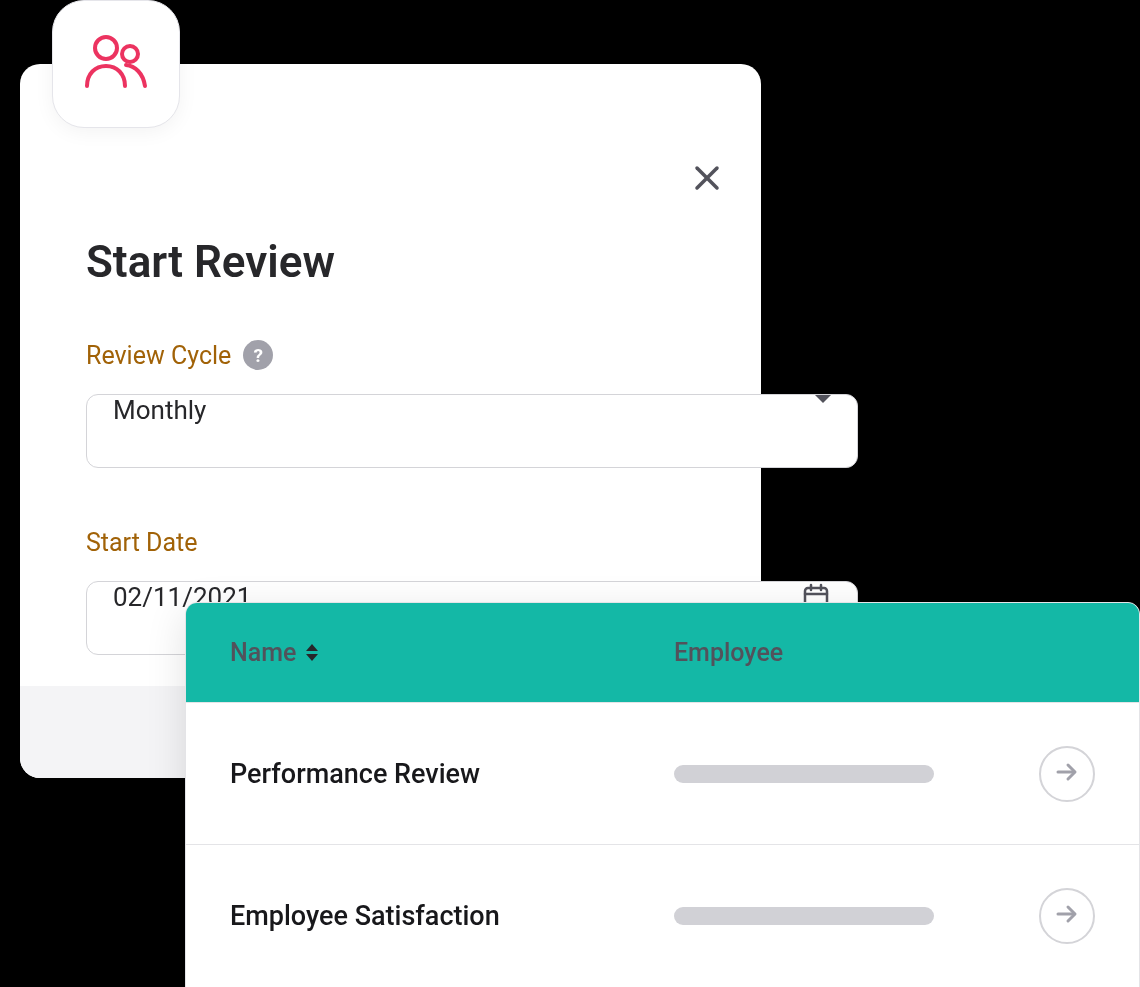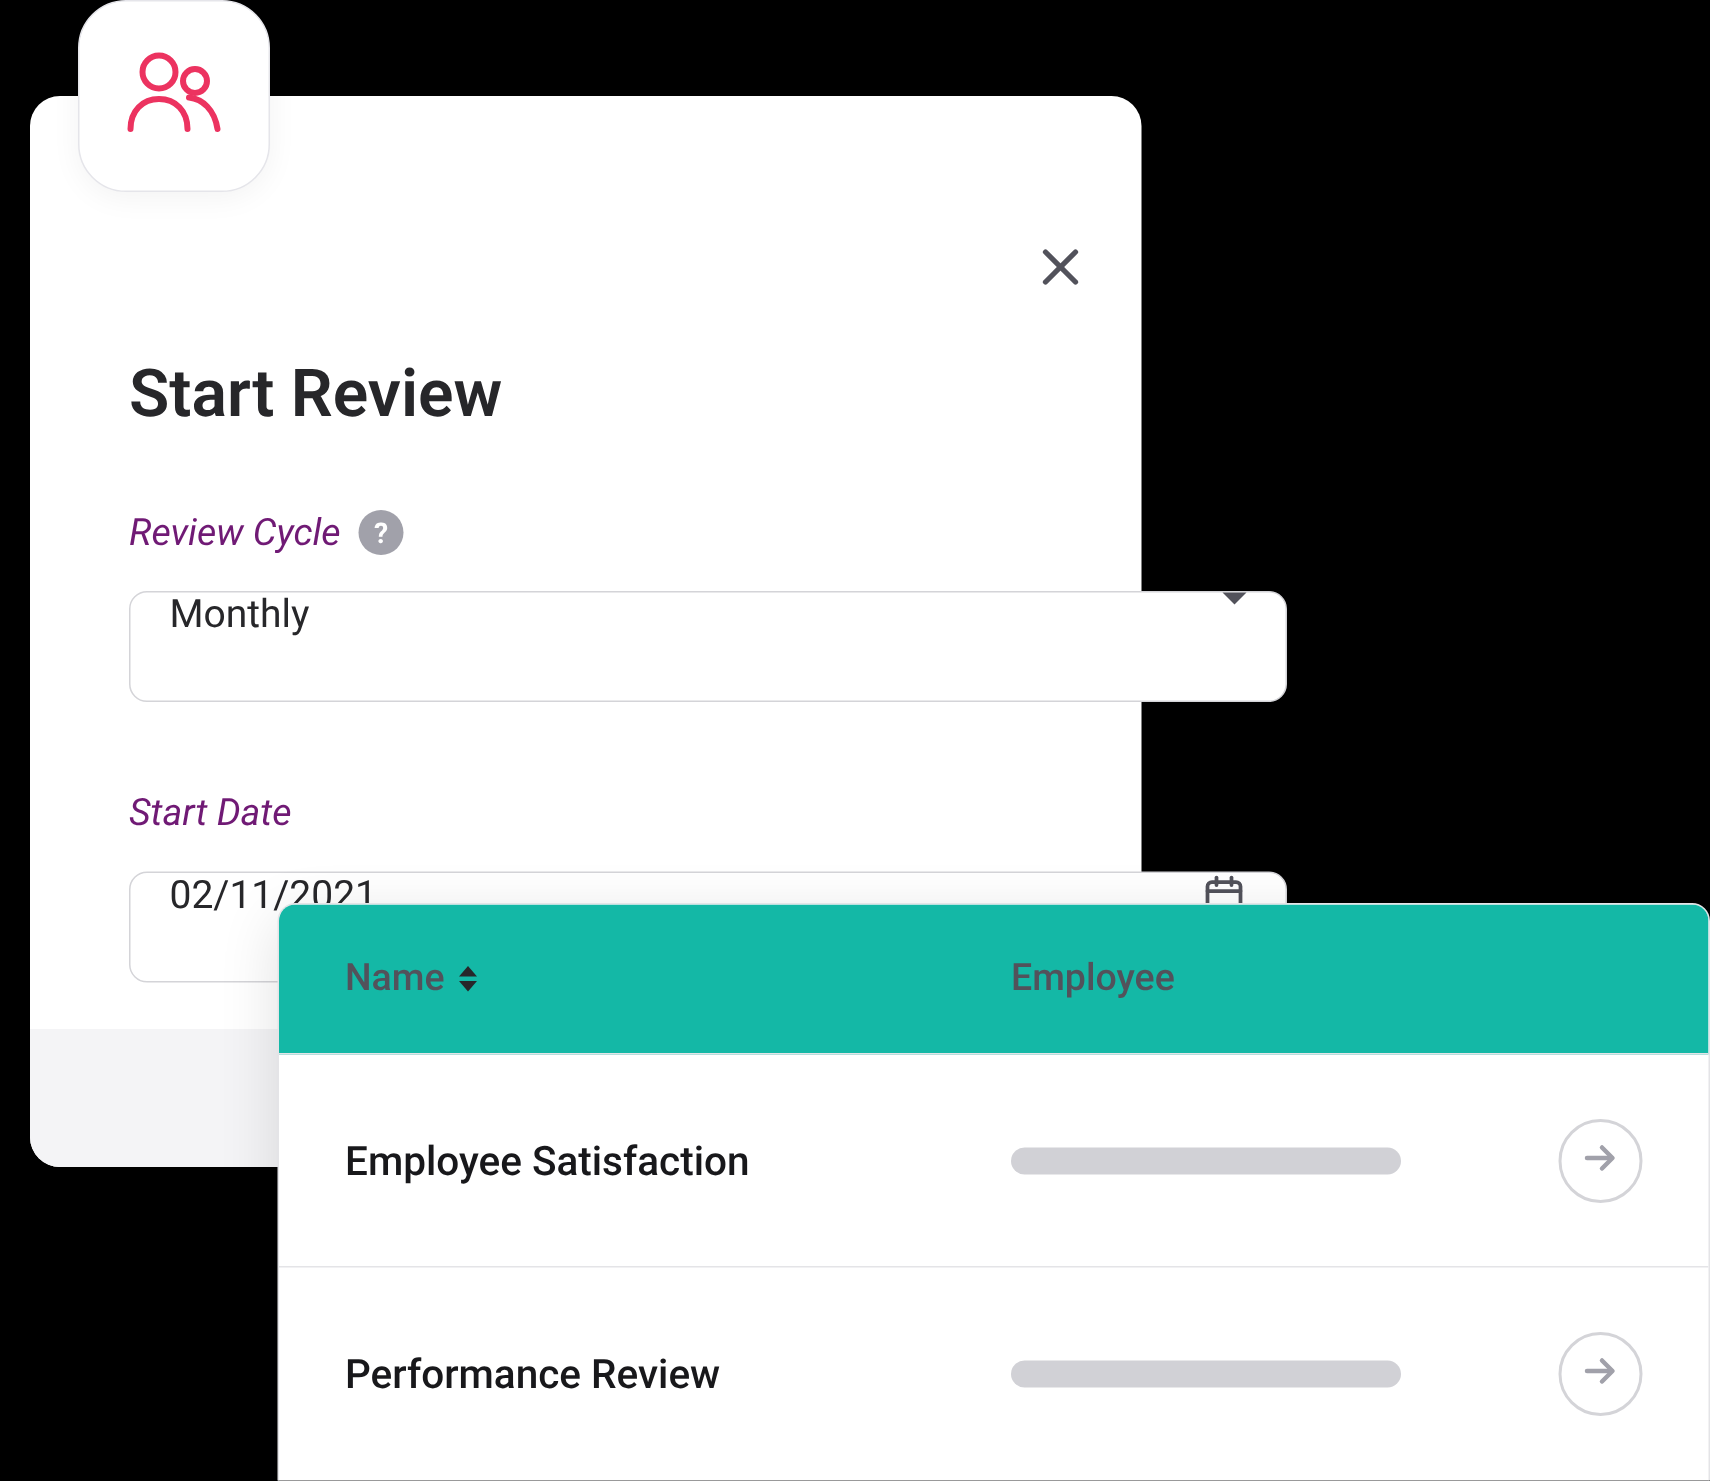--- a/index.html
+++ b/index.html
@@ -76,23 +76,22 @@
     .field-cycle { top: 276px; }
     .field-startdate { top: 464px; }
     .label-row {
       display: flex;
       align-items: center;
       gap: 12px;
       margin-bottom: 18px;
     }
     .label {
       font-size: 25px;
-      color: #701a75;
+      color: #a16207;
       font-weight: 400;
-      font-style: italic;
     }
     .help-icon {
       width: 30px;
       height: 30px;
       border-radius: 50%;
       background: #a1a1aa;
       color: #fff;
       display: flex;
       align-items: center;
       justify-content: center;
@@ -277,38 +276,38 @@
         <span class="sort-up"></span>
         <span class="sort-down"></span>
       </span>
     </div>
     <div class="th th-manager">
       <span>Employee</span>
     </div>
   </div>
 
   <div class="row">
-    <div class="cell-name">Employee Satisfaction</div>
+    <div class="cell-name">Performance Review</div>
     <div class="cell-manager">
       <div class="placeholder-bar"></div>
     </div>
     <div class="cell-action">
       <div class="arrow-btn">
         <span>
           <svg width="26" height="26" viewBox="0 0 26 26" fill="none" stroke="#a1a1aa" stroke-width="3" stroke-linecap="round" stroke-linejoin="round">
             <line x1="4" y1="13" x2="20" y2="13"></line>
             <polyline points="14,6 21,13 14,20"></polyline>
           </svg>
         </span>
       </div>
     </div>
   </div>
 
   <div class="row">
-    <div class="cell-name">Performance Review</div>
+    <div class="cell-name">Employee Satisfaction</div>
     <div class="cell-manager">
       <div class="placeholder-bar"></div>
     </div>
     <div class="cell-action">
       <div class="arrow-btn">
         <span>
           <svg width="26" height="26" viewBox="0 0 26 26" fill="none" stroke="#a1a1aa" stroke-width="3" stroke-linecap="round" stroke-linejoin="round">
             <line x1="4" y1="13" x2="20" y2="13"></line>
             <polyline points="14,6 21,13 14,20"></polyline>
           </svg>

